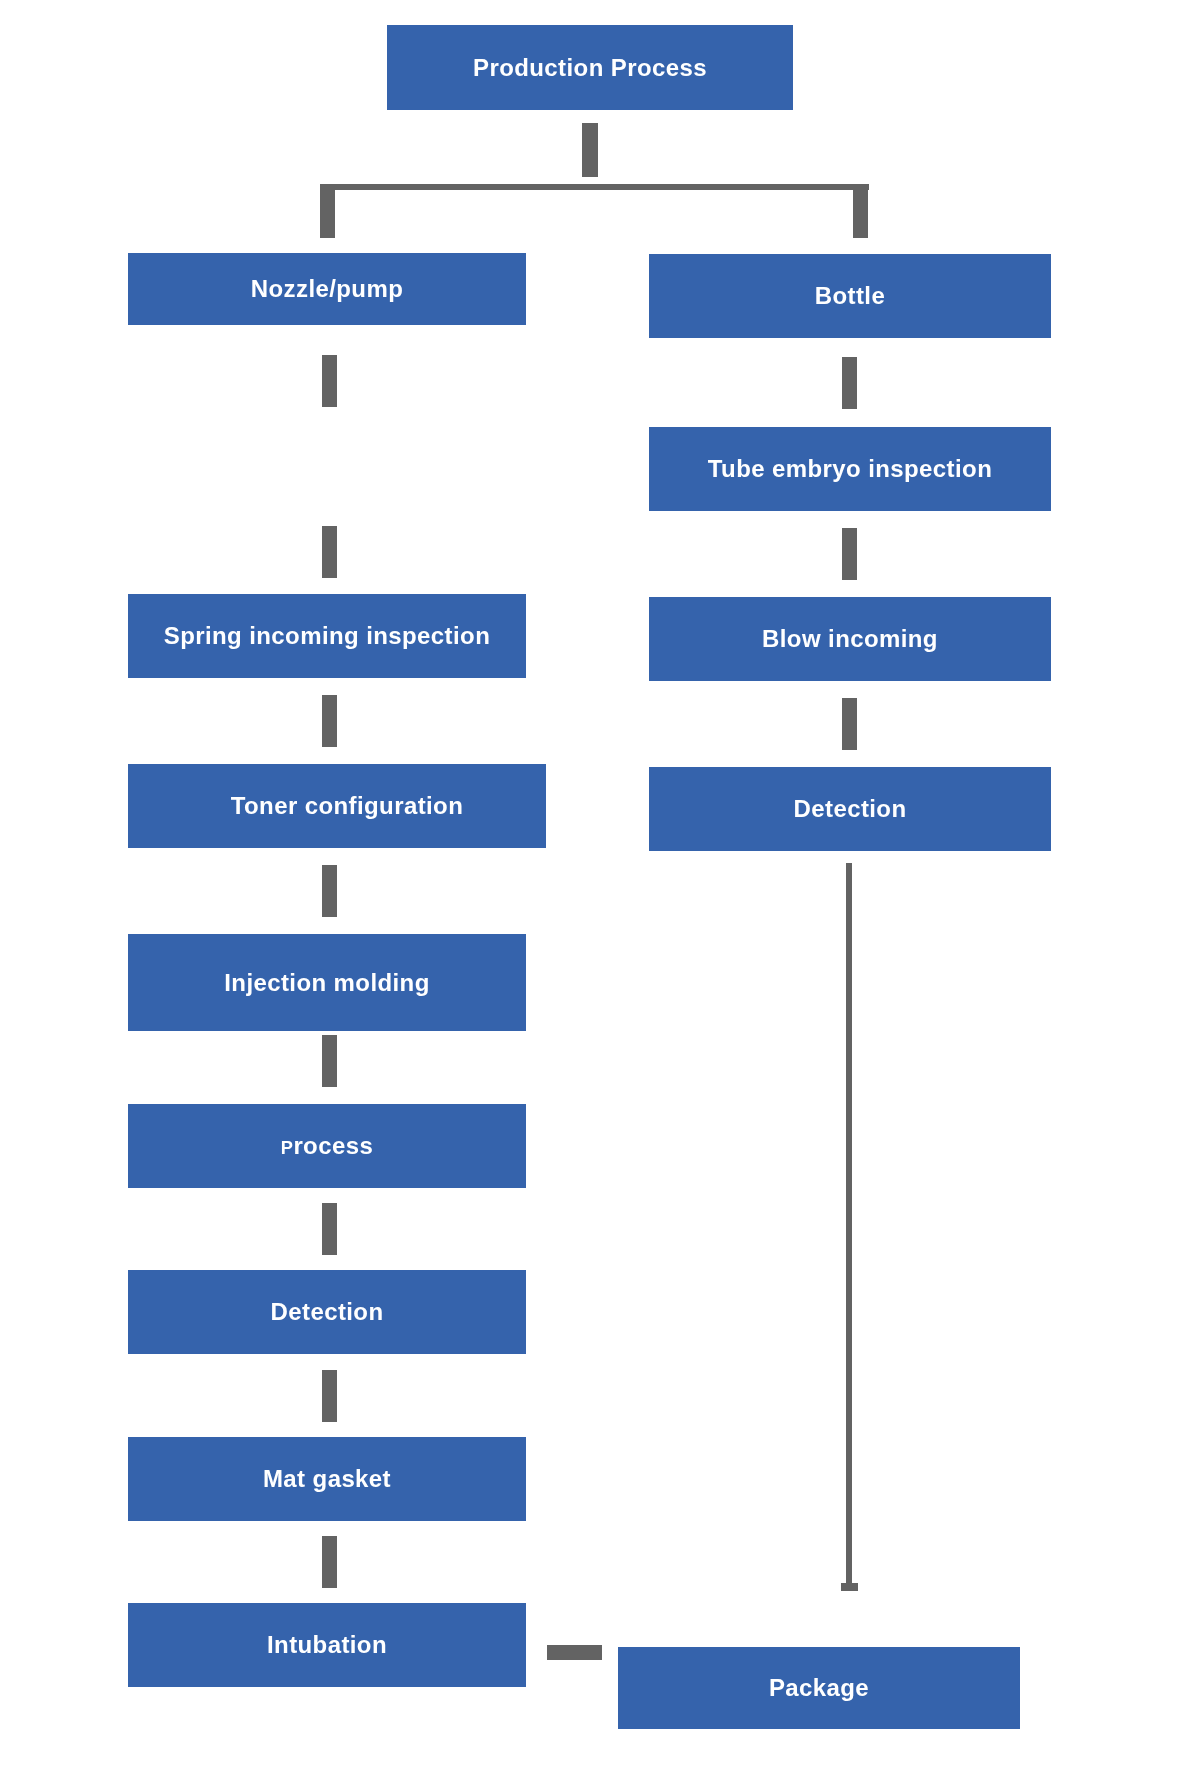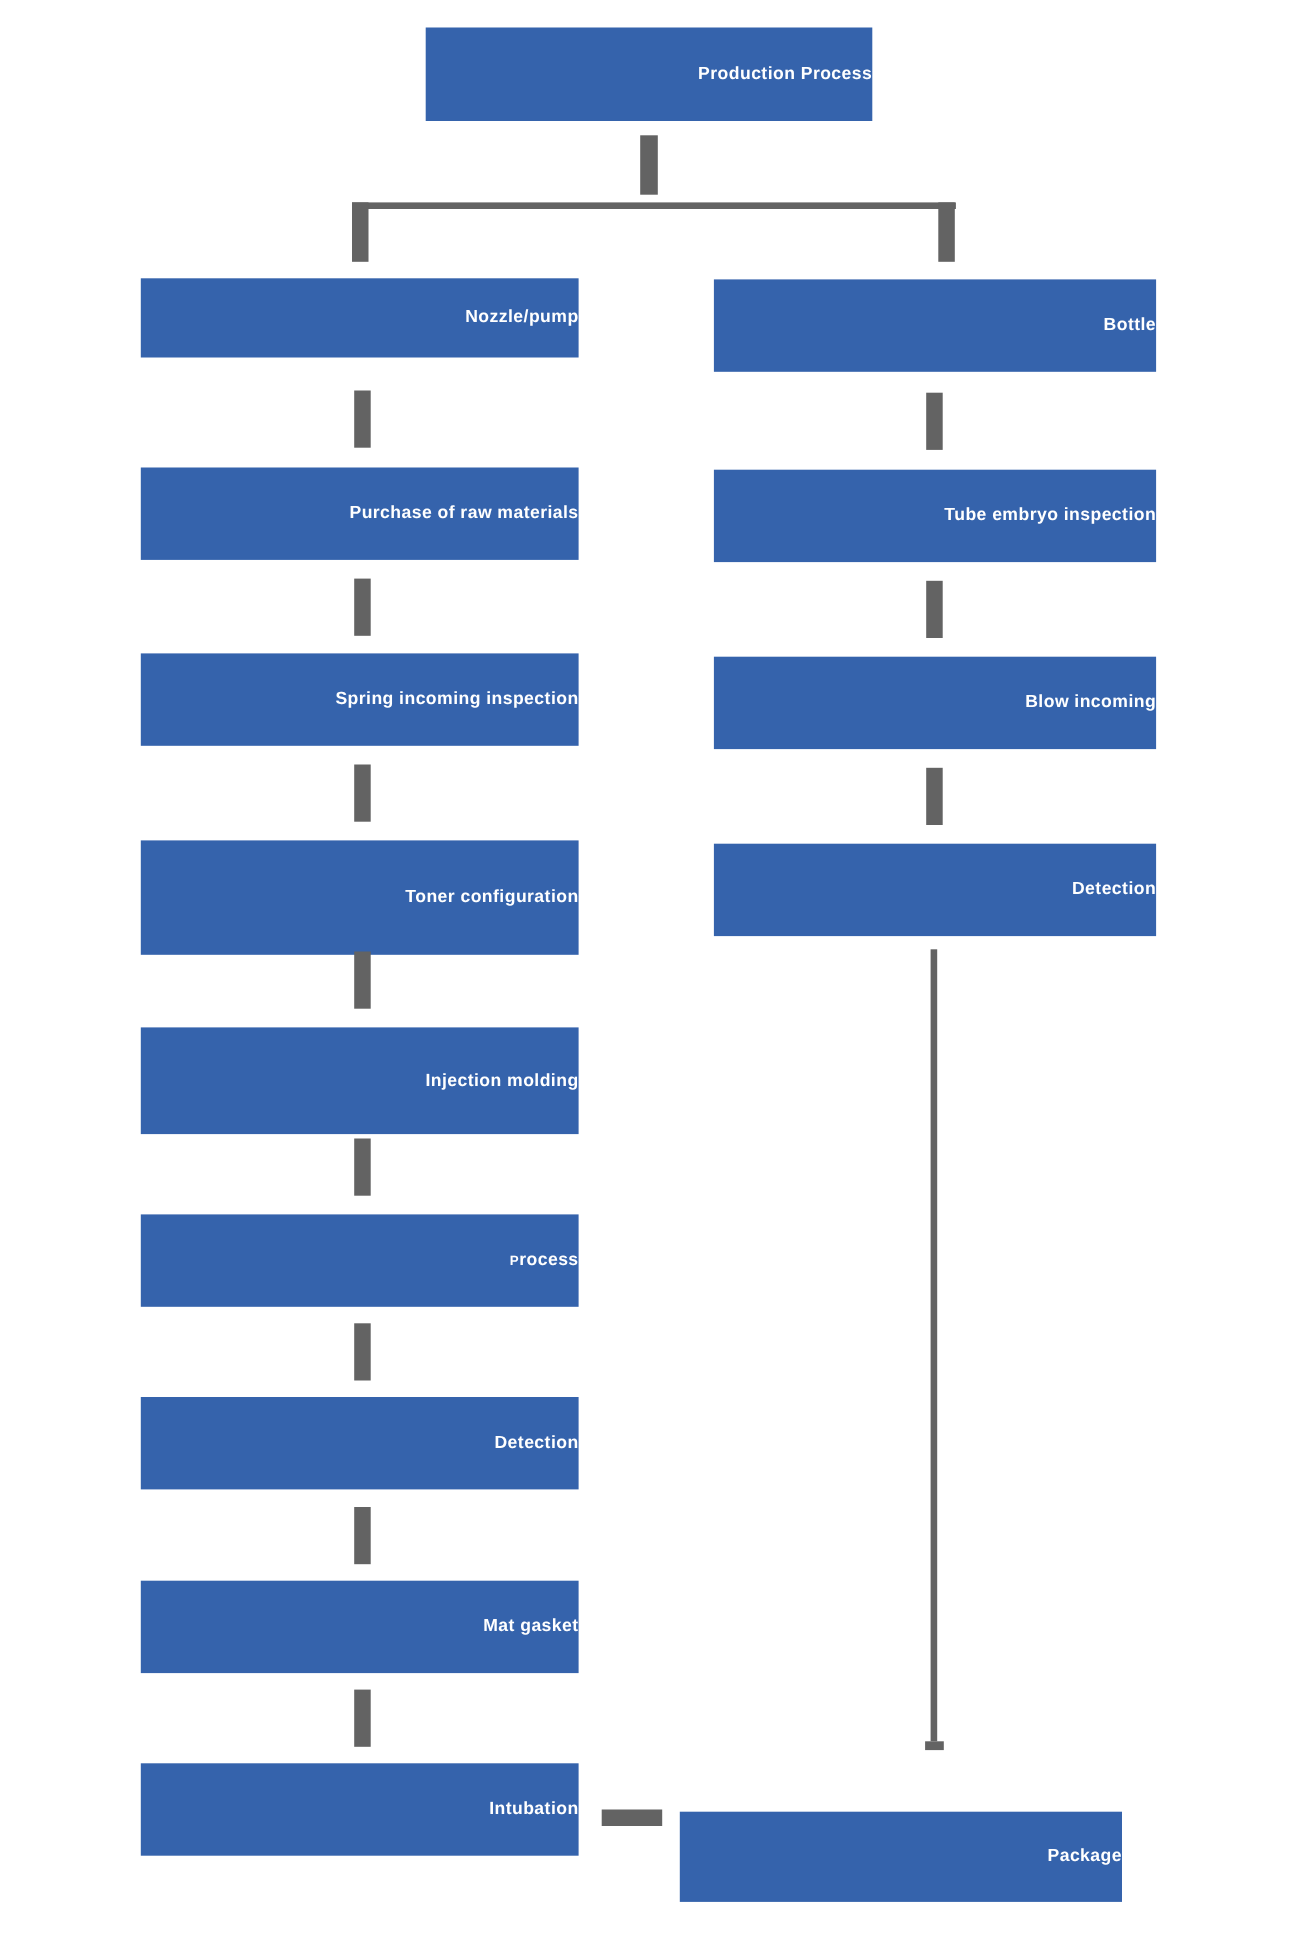--- a/index.html
+++ b/index.html
@@ -10,23 +10,23 @@
     background: var(--bg, #ffffff);
     font-family: "Liberation Sans", "DejaVu Sans", sans-serif;
     overflow: hidden;
   }
   .node {
     position: absolute;
     background: var(--box, #3563ac);
     color: var(--text, #ffffff);
     display: flex;
     align-items: center;
-    justify-content: flex-end;
+    justify-content: center;
     font-weight: bold;
-    font-size: 16px;
+    font-size: 24px;
     letter-spacing: 0.4px;
     text-align: center;
   }
   .lbl { display: block; }
   .smallcap-first::first-letter { font-size: 0.76em; }
   .conn {
     position: absolute;
     background: var(--conn, #636363);
   }
 </style>
@@ -40,27 +40,24 @@
   </div>
 
   <div class="conn" style="left:582px; top:123px; width:16px; height:54px;"></div>
   <div class="conn" style="left:320px; top:184px; width:549px; height:6px;"></div>
   <div class="conn" style="left:320px; top:184px; width:15px; height:54px;"></div>
   <div class="conn" style="left:853px; top:184px; width:15px; height:54px;"></div>
 
   <div class="node" style="left:128px; top:253px; width:398px; height:72px;">
     <span class="lbl">Nozzle/pump</span>
   </div>
-  <div class="node" style="left:128px; top:425px; width:398px; height:84px;">
-    <span class="lbl">Purchase of raw materials</span>
-  </div>
   <div class="node" style="left:128px; top:594px; width:398px; height:84px;">
     <span class="lbl">Spring incoming inspection</span>
   </div>
-  <div class="node" style="left:128px; top:764px; width:398px; height:104px;">
+  <div class="node" style="left:128px; top:764px; width:398px; height:84px;padding-left:20px;">
     <span class="lbl">Toner configuration</span>
   </div>
   <div class="node" style="left:128px; top:934px; width:398px; height:97px;">
     <span class="lbl">Injection molding</span>
   </div>
   <div class="node" style="left:128px; top:1104px; width:398px; height:84px;">
     <span class="lbl smallcap-first">Process</span>
   </div>
   <div class="node" style="left:128px; top:1270px; width:398px; height:84px;">
     <span class="lbl">Detection</span>

